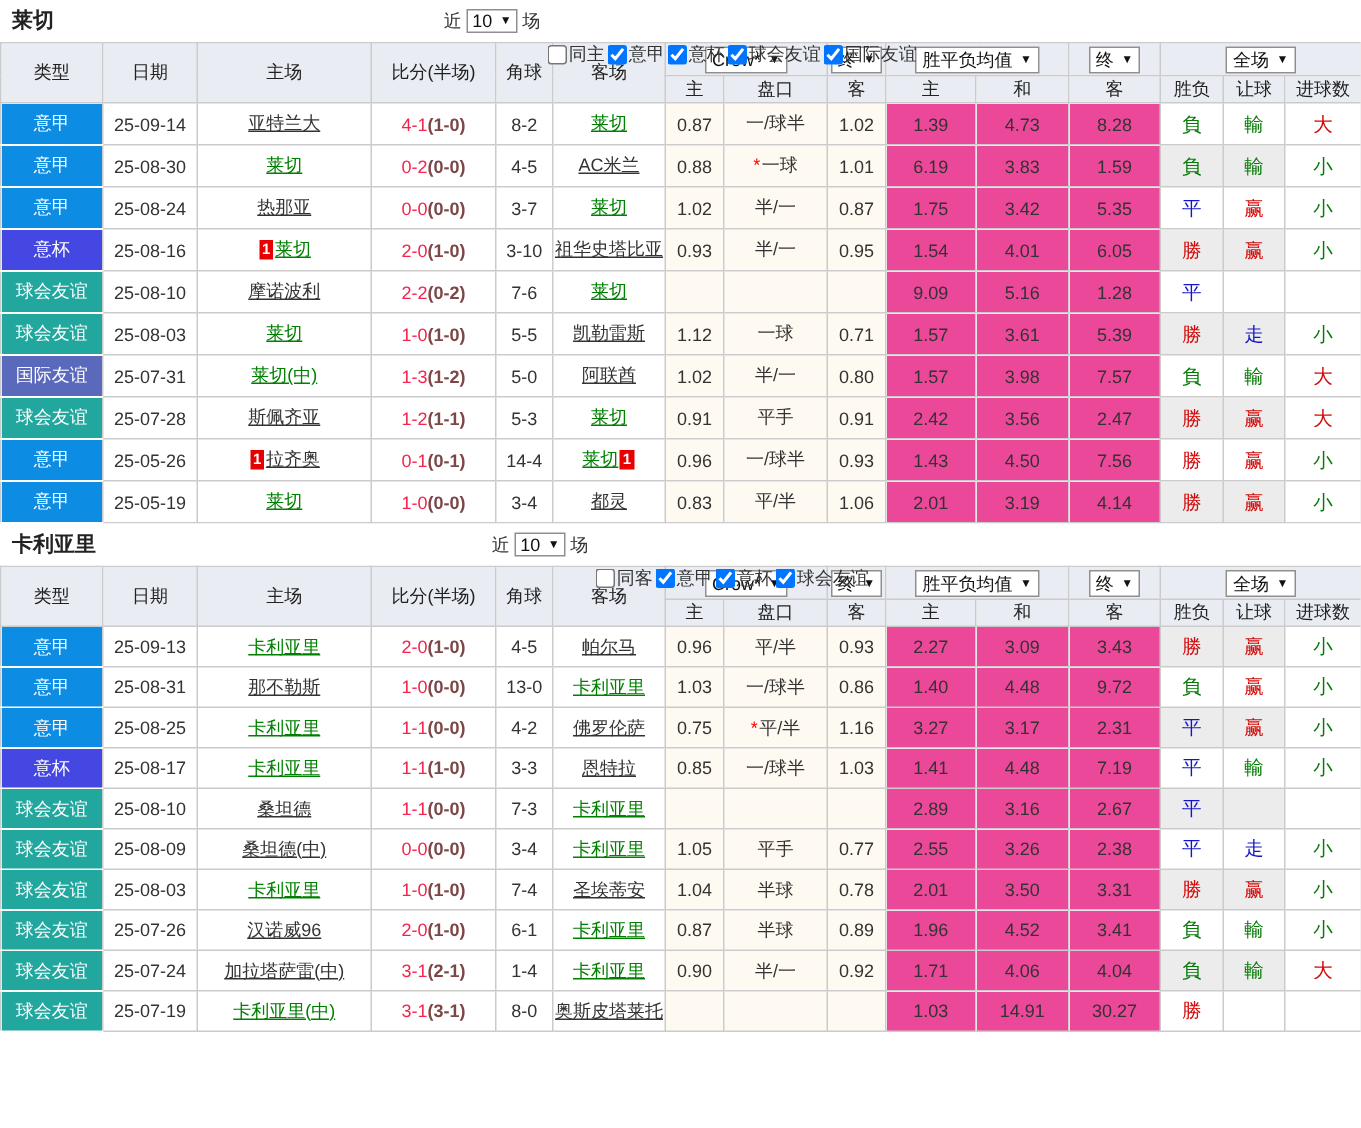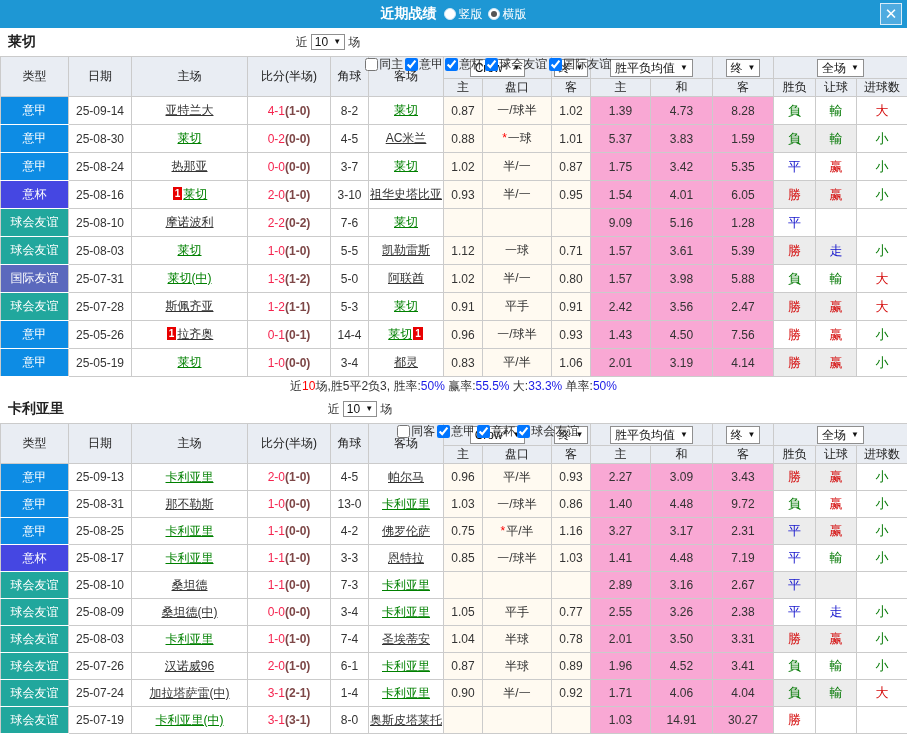--- a/index.html
+++ b/index.html
@@ -39,49 +39,33 @@
   .s1 tbody td { height:28px; }
   .s2 tbody td { height:27px; }
   .c-type { color:#fff; border-top:1px solid #fff !important; border-bottom:1px solid #fff !important; }
   .c-score .score { color:#f5234e; }
   .c-score .half { color:#7d4747;font-weight:bold; }
   .tname { cursor:pointer;text-decoration:underline; }
   .tname.green { color:#008000; }
   .badge { display:inline-block; background:#e80000; color:#fff; font-size:10px; font-weight:bold;
     line-height:13px; padding:0 2px; margin:0 1px; vertical-align:1px; }
   .c-odd { background:#fffaf1; }
-  .c-avg { background:#f9a8d4; }
+  .c-avg { background:#ec4899; }
   .c-res { font-size:13px; background:#fff; }
   .res-r { color:#d40808; } .res-g { color:#067a06; } .res-b { color:#1414cc; }
   td.alt { background:#ececec; }
   .star { color:#f00; margin-right:1px; }
   .summary { height:18px; line-height:18px; text-align:center; font-size:12px; color:#333; }
   .sum-r { color:#f00; } .sum-b { color:#1a1ae6; } .sum-d { color:#333; }
 </style>
 </head>
 <body>
 
 <div class="app">
 
-  <div class="topbar">
-    <div class="title-group">
-      <span class="tb-title">近期战绩</span>
-      <span class="radio-opt">
-        <span class="radio"></span>
-        <span>竖版</span>
-      </span>
-      <span class="radio-opt">
-        <span class="radio checked"></span>
-        <span>横版</span>
-      </span>
-    </div>
-    <div class="close-btn">
-      <span>✕</span>
-    </div>
-  </div>
 
   <div class="section">
     <div class="sec-head">
       <span class="team-name">莱切</span>
       <div class="filters">
         <span>近</span>
         <span class="sel small">
           <span>10</span>
           <span class="arr">▼</span>
         </span>
@@ -185,21 +169,21 @@
           <tr>
             <td class="c-type" style="background: rgb(13, 140, 228);">意甲</td>
             <td class="c-date">25-08-30</td>
             <td class="c-team"><span class="tname green">莱切</span></td>
             <td class="c-score"><span class="score">0-2</span><span class="half">(0-0)</span></td>
             <td class="c-corner">4-5</td>
             <td class="c-team"><span class="tname">AC米兰</span></td>
             <td class="c-odd">0.88</td>
             <td class="c-odd"><span class="star">*</span><span>一球</span></td>
             <td class="c-odd">1.01</td>
-            <td class="c-avg">5.37</td>
+            <td class="c-avg">6.19</td>
             <td class="c-avg">3.83</td>
             <td class="c-avg">1.59</td>
             <td class="c-res res-g alt">負</td>
             <td class="c-res res-g alt">輸</td>
             <td class="c-res res-g">小</td>
           </tr>
           <tr>
             <td class="c-type" style="background: rgb(13, 140, 228);">意甲</td>
             <td class="c-date">25-08-24</td>
             <td class="c-team"><span class="tname">热那亚</span></td>
@@ -272,21 +256,21 @@
             <td class="c-date">25-07-31</td>
             <td class="c-team"><span class="tname green">莱切(中)</span></td>
             <td class="c-score"><span class="score">1-3</span><span class="half">(1-2)</span></td>
             <td class="c-corner">5-0</td>
             <td class="c-team"><span class="tname">阿联酋</span></td>
             <td class="c-odd">1.02</td>
             <td class="c-odd"><span>半/一</span></td>
             <td class="c-odd">0.80</td>
             <td class="c-avg">1.57</td>
             <td class="c-avg">3.98</td>
-            <td class="c-avg">5.88</td>
+            <td class="c-avg">7.57</td>
             <td class="c-res res-g">負</td>
             <td class="c-res res-g">輸</td>
             <td class="c-res res-r">大</td>
           </tr>
           <tr>
             <td class="c-type" style="background: rgb(33, 167, 157);">球会友谊</td>
             <td class="c-date">25-07-28</td>
             <td class="c-team"><span class="tname">斯佩齐亚</span></td>
             <td class="c-score"><span class="score">1-2</span><span class="half">(1-1)</span></td>
             <td class="c-corner">5-3</td>
@@ -330,21 +314,20 @@
             <td class="c-odd">1.06</td>
             <td class="c-avg">2.01</td>
             <td class="c-avg">3.19</td>
             <td class="c-avg">4.14</td>
             <td class="c-res res-r alt">勝</td>
             <td class="c-res res-r alt">赢</td>
             <td class="c-res res-g">小</td>
           </tr>
         </tbody>
     </table>
-    <div class="summary"><span class="sum-d">近</span><span class="sum-r">10</span><span class="sum-d">场,胜5平2负3, </span><span class="sum-d">胜率:</span><span class="sum-b">50%</span><span class="sum-d"> 赢率:</span><span class="sum-b">55.5%</span><span class="sum-d"> 大:</span><span class="sum-b">33.3%</span><span class="sum-d"> 单率:</span><span class="sum-b">50%</span></div>
   </div>
 
   <div class="section">
     <div class="sec-head">
       <span class="team-name">卡利亚里</span>
       <div class="filters">
         <span>近</span>
         <span class="sel small">
           <span>10</span>
           <span class="arr">▼</span>

